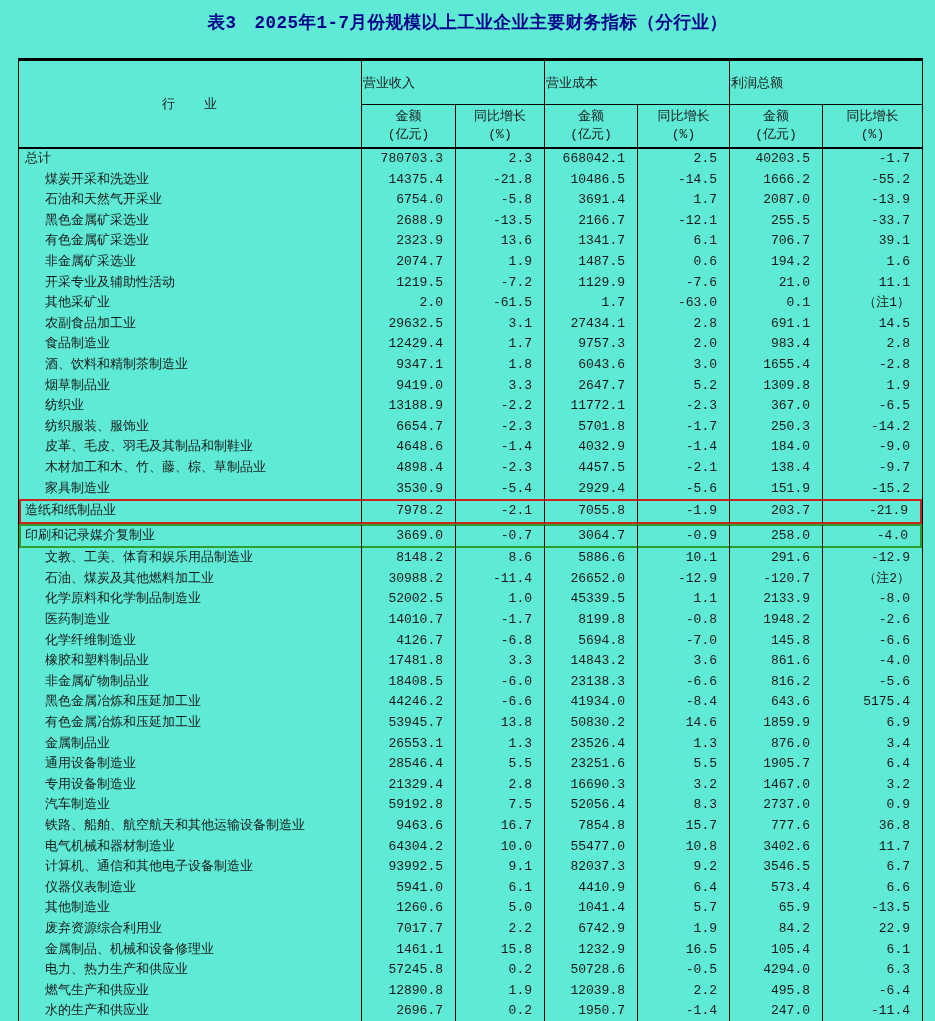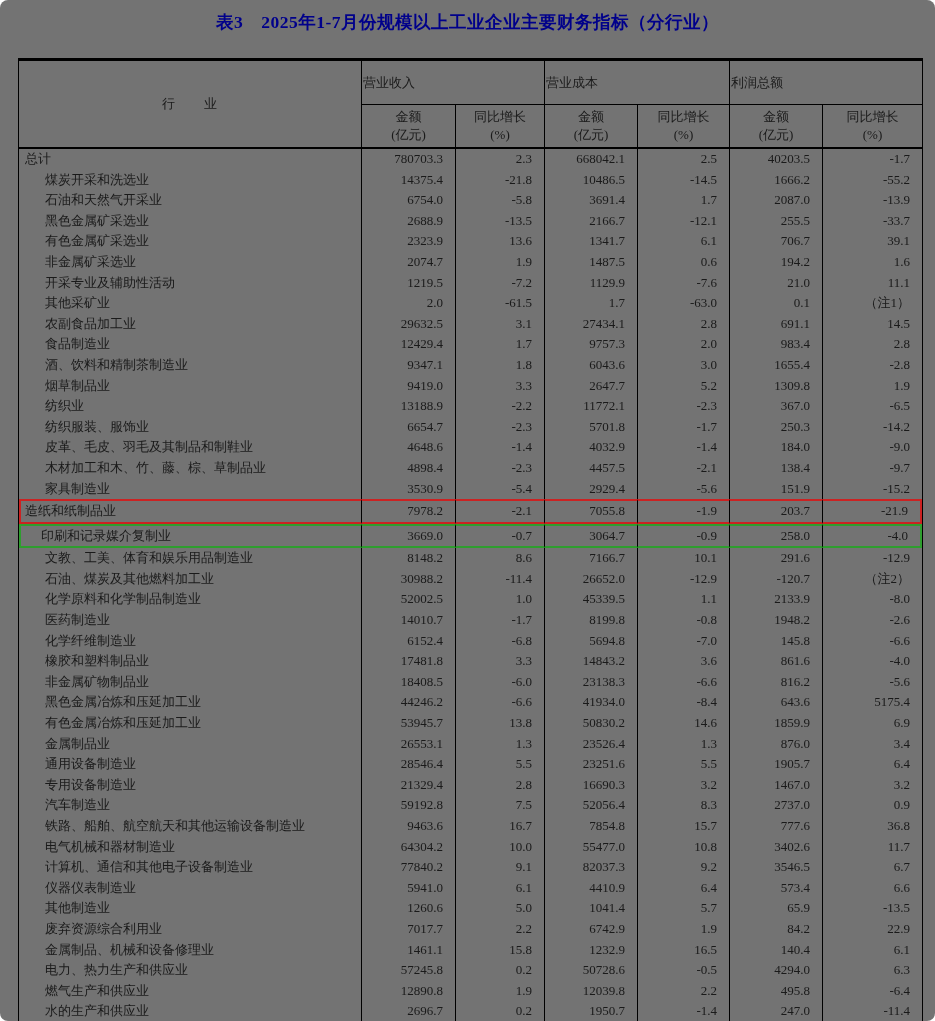--- a/index.html
+++ b/index.html
@@ -1,19 +1,19 @@
 <!DOCTYPE html>
 <html style="--title-blue: #00008b; --hl-red: #cc2222; --hl-green: #2e9e2e;"><head>
 <meta charset="utf-8">
 <style>
   html,body { margin:0; padding:0; background:#ffffff; }
   .page {
-    width: 935px; height: 1021px; margin: 0 auto; background:#737373;
-    font-family: Liberation Serif, serif;
-    color:#1a1a1a; overflow:hidden; box-sizing:border-box;border-radius:8px;
+    width: 935px; height: 1021px; margin: 0 auto; background:#5eead4;
+    font-family: Liberation Mono, monospace;
+    color:#1a1a1a; overflow:hidden; box-sizing:border-box;
   }
   .page-title {
     margin: 0; padding-top: 10px; height: 58px; box-sizing: border-box;
     text-align: center; font-size: 17.5px; font-weight: bold;
     color: var(--title-blue, #00008b); letter-spacing: 0.5px;
   }
   table.fin {
     margin-left: 18px; width: 904px; table-layout: fixed;
     border-collapse: separate; border-spacing: 0;
     border-top: 3px solid #000; border-bottom: 3px solid #000;
@@ -42,21 +42,21 @@
   .th-sub.last { border-right: none; }
   tbody td { height: 18.6px; line-height: 18.6px; white-space: nowrap; overflow: hidden; }
   td.c-ind { padding-left: 6px; border-right: 1px solid #000; }
   td.c-ind.ind { padding-left: 26px; }
   td.c-num { text-align: right; padding-right: 12px; border-right: 1px solid #000; }
   td.c-num:last-child { border-right: none; }
   tr.hl-red  > td { border-top: 2px solid var(--hl-red, #cc2222); border-bottom: 2px solid var(--hl-red, #cc2222); }
   tr.hl-red  > td:first-child { border-left: 2px solid var(--hl-red, #cc2222); padding-left: 4px; }
   tr.hl-red  > td:last-child  { border-right: 2px solid var(--hl-red, #cc2222); }
   tr.hl-green > td { border-top: 2px solid var(--hl-green, #2e9e2e); border-bottom: 2px solid var(--hl-green, #2e9e2e); }
-  tr.hl-green > td:first-child { border-left: 2px solid var(--hl-green, #2e9e2e); padding-left: 20px; }
+  tr.hl-green > td:first-child { border-left: 2px solid var(--hl-green, #2e9e2e); padding-left: 4px; }
   tr.hl-green > td:last-child  { border-right: 2px solid var(--hl-green, #2e9e2e); }
 </style>
 </head>
 <body>
 
 <div class="page">
 
   <h1 class="page-title">表3　2025年1-7月份规模以上工业企业主要财务指标（分行业）</h1>
 
   <table class="fin">
@@ -272,21 +272,21 @@
           <td class="c-num">-0.7</td>
           <td class="c-num">3064.7</td>
           <td class="c-num">-0.9</td>
           <td class="c-num">258.0</td>
           <td class="c-num">-4.0</td>
         </tr>
         <tr>
           <td class="c-ind ind">文教、工美、体育和娱乐用品制造业</td>
           <td class="c-num">8148.2</td>
           <td class="c-num">8.6</td>
-          <td class="c-num">7166.7</td>
+          <td class="c-num">5886.6</td>
           <td class="c-num">10.1</td>
           <td class="c-num">291.6</td>
           <td class="c-num">-12.9</td>
         </tr>
         <tr>
           <td class="c-ind ind">石油、煤炭及其他燃料加工业</td>
           <td class="c-num">30988.2</td>
           <td class="c-num">-11.4</td>
           <td class="c-num">26652.0</td>
           <td class="c-num">-12.9</td>
@@ -306,21 +306,21 @@
           <td class="c-ind ind">医药制造业</td>
           <td class="c-num">14010.7</td>
           <td class="c-num">-1.7</td>
           <td class="c-num">8199.8</td>
           <td class="c-num">-0.8</td>
           <td class="c-num">1948.2</td>
           <td class="c-num">-2.6</td>
         </tr>
         <tr>
           <td class="c-ind ind">化学纤维制造业</td>
-          <td class="c-num">6152.4</td>
+          <td class="c-num">4126.7</td>
           <td class="c-num">-6.8</td>
           <td class="c-num">5694.8</td>
           <td class="c-num">-7.0</td>
           <td class="c-num">145.8</td>
           <td class="c-num">-6.6</td>
         </tr>
         <tr>
           <td class="c-ind ind">橡胶和塑料制品业</td>
           <td class="c-num">17481.8</td>
           <td class="c-num">3.3</td>
@@ -405,21 +405,21 @@
           <td class="c-ind ind">电气机械和器材制造业</td>
           <td class="c-num">64304.2</td>
           <td class="c-num">10.0</td>
           <td class="c-num">55477.0</td>
           <td class="c-num">10.8</td>
           <td class="c-num">3402.6</td>
           <td class="c-num">11.7</td>
         </tr>
         <tr>
           <td class="c-ind ind">计算机、通信和其他电子设备制造业</td>
-          <td class="c-num">77840.2</td>
+          <td class="c-num">93992.5</td>
           <td class="c-num">9.1</td>
           <td class="c-num">82037.3</td>
           <td class="c-num">9.2</td>
           <td class="c-num">3546.5</td>
           <td class="c-num">6.7</td>
         </tr>
         <tr>
           <td class="c-ind ind">仪器仪表制造业</td>
           <td class="c-num">5941.0</td>
           <td class="c-num">6.1</td>
@@ -445,21 +445,21 @@
           <td class="c-num">1.9</td>
           <td class="c-num">84.2</td>
           <td class="c-num">22.9</td>
         </tr>
         <tr>
           <td class="c-ind ind">金属制品、机械和设备修理业</td>
           <td class="c-num">1461.1</td>
           <td class="c-num">15.8</td>
           <td class="c-num">1232.9</td>
           <td class="c-num">16.5</td>
-          <td class="c-num">140.4</td>
+          <td class="c-num">105.4</td>
           <td class="c-num">6.1</td>
         </tr>
         <tr>
           <td class="c-ind ind">电力、热力生产和供应业</td>
           <td class="c-num">57245.8</td>
           <td class="c-num">0.2</td>
           <td class="c-num">50728.6</td>
           <td class="c-num">-0.5</td>
           <td class="c-num">4294.0</td>
           <td class="c-num">6.3</td>

